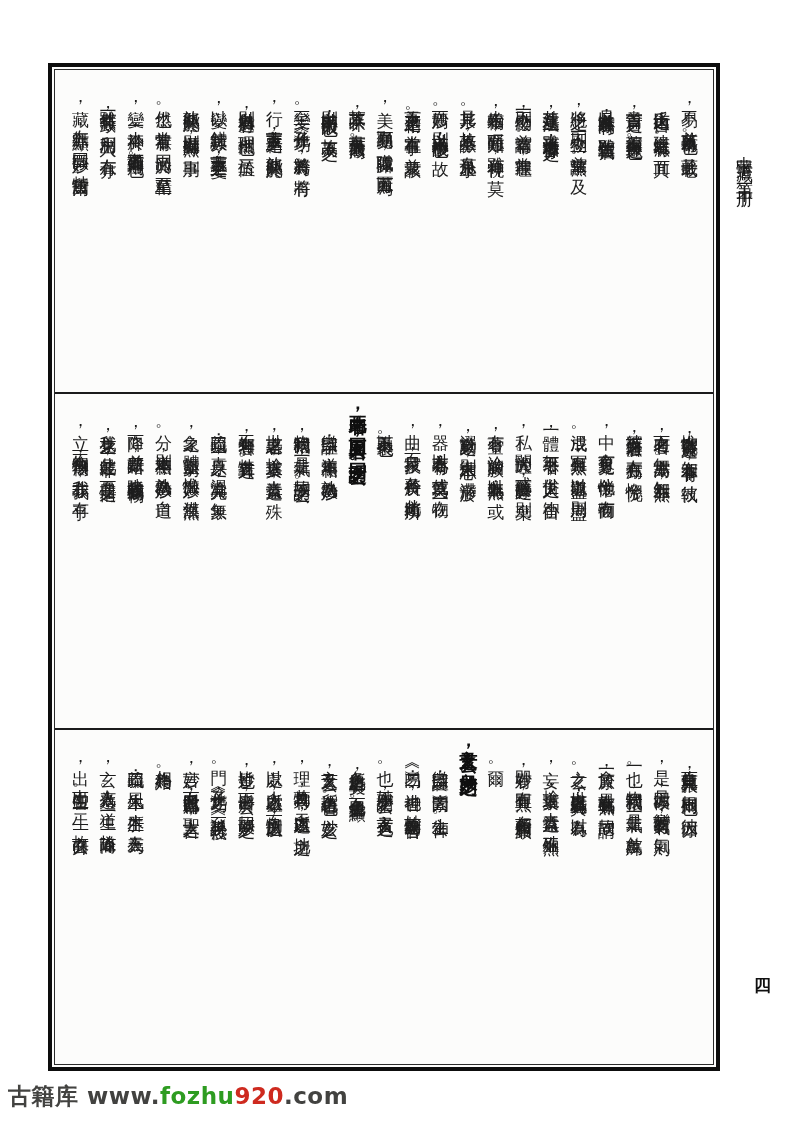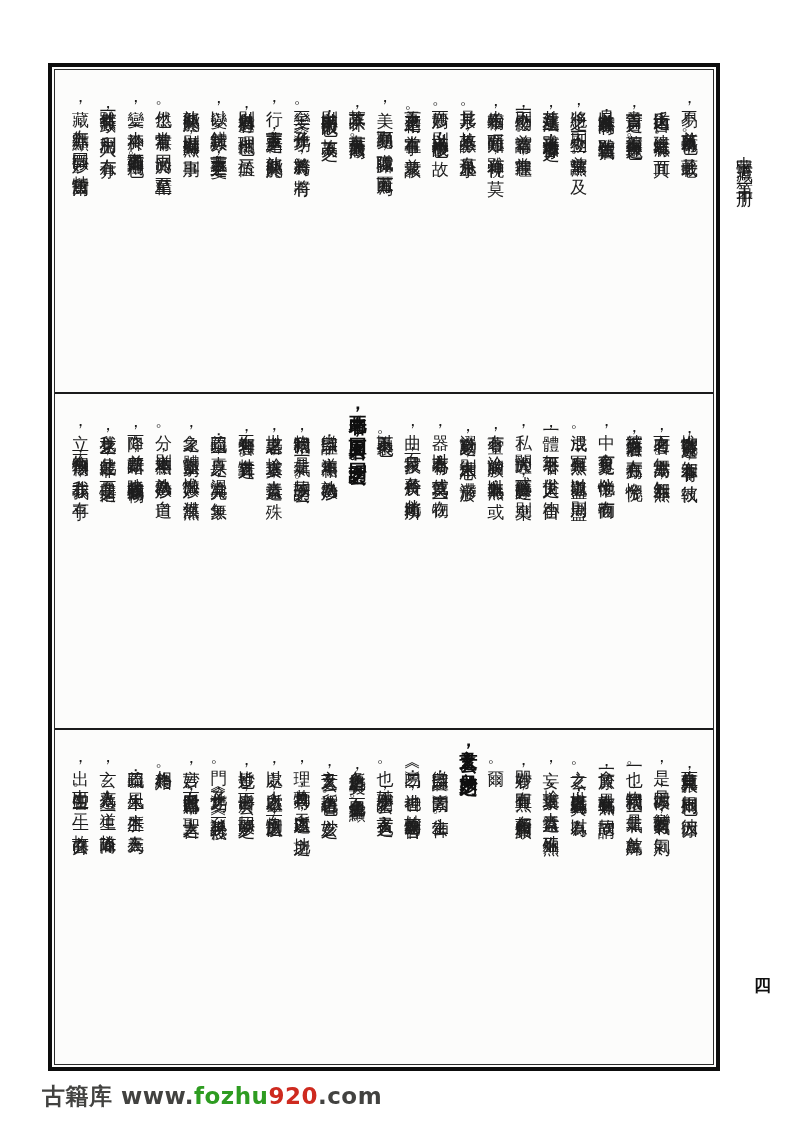--- a/index.html
+++ b/index.html
@@ -57,21 +57,20 @@
   .folio-number{
     position:absolute;left:754px;top:974px;
     font-size:17px;font-weight:700;color:#101010;
   }
   
   .watermark{
     position:absolute;left:8px;top:1081px;
     font-family:"DejaVu Sans","Liberation Sans",sans-serif;
     font-weight:700;font-size:23px;letter-spacing:.5px;
     white-space:nowrap;
-    margin-left:34px;
   }
   .wm-dark{color:#424240;}
   .wm-green{color:#2e9c21;}
   .wm-red{color:#ce2a1f;}
 </style>
 </head>
 <body>
 
 <div class="frame-outer">
   <div class="frame-inner">

